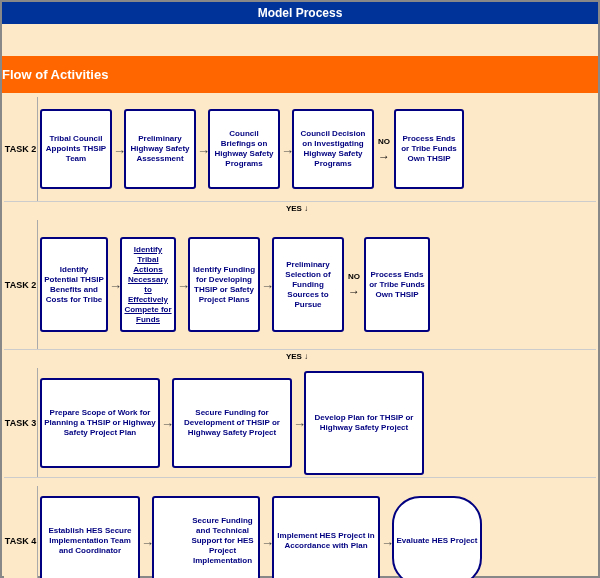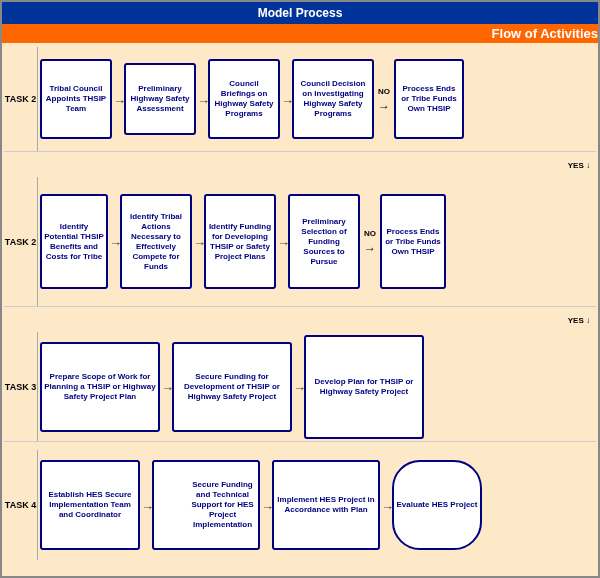--- a/index.html
+++ b/index.html
@@ -22,24 +22,25 @@
       background: #003399;
       color: white;
       text-align: center;
       font-weight: bold;
       font-size: 12px;
       padding: 4px 0;
     }
     .header-flow {
       background: #ff6600;
       color: white;
-      text-align: right;
+      text-align: left;
       font-weight: bold;
       font-size: 13px;
-      padding: 2px 0;
+      padding: 11px 0;
+      margin-top: 32px;
     }
     .content-area {
       flex: 1;
       display: flex;
       flex-direction: column;
       padding: 4px 2px;
       gap: 2px;
     }
     
     .row1 { height: 105px; }
@@ -96,45 +97,44 @@
     .arr {
       font-size: 13px;
       color: #444;
       flex-shrink: 0;
       width: 10px;
       text-align: center;
       line-height: 1;
     }
     .yes-row {
       display: flex;
-      justify-content: flex-end;
+      justify-content: center;
       padding-right: 6px;
       font-size: 8px;
       font-weight: bold;
       color: #000;
-      margin-top: 7px;
     }
   </style>
 </head>
 <body>
 
 <div class="main-container">
   <div class="header-model">Model Process</div>
   <div class="header-flow">Flow of Activities</div>
 
   <div class="content-area">
 
     <div class="whole-row row1">
       <div class="task-tag">TASK 2</div>
       <div class="boxes-area">
         <div class="b" style="width:72px; height:80px;">
           <span>Tribal Council Appoints THSIP Team</span>
         </div>
         <div class="arr">→</div>
-        <div class="b" style="width:72px; height:72px;">
+        <div class="b" style="width:72px; height:80px;">
           <span>Preliminary Highway Safety Assessment</span>
         </div>
         <div class="arr">→</div>
         <div class="b" style="width:72px; height:80px;">
           <span>Council Briefings on Highway Safety Programs</span>
         </div>
         <div class="arr">→</div>
         <div class="b" style="width:82px; height:80px;">
           <span>Council Decision on Investigating Highway Safety Programs</span>
         </div>
@@ -152,21 +152,21 @@
       <span>YES ↓</span>
     </div>
 
     <div class="whole-row row2">
       <div class="task-tag">TASK 2</div>
       <div class="boxes-area">
         <div class="b" style="width:68px; height:95px;">
           <span>Identify Potential THSIP Benefits and Costs for Tribe</span>
         </div>
         <div class="arr">→</div>
-        <div class="b" style="width:72px; height:95px;">
+        <div class="b" style="width:56px; height:95px;text-decoration:underline;">
           <span>Identify Tribal Actions Necessary to Effectively Compete for Funds</span>
         </div>
         <div class="arr">→</div>
         <div class="b" style="width:72px; height:95px;">
           <span>Identify Funding for Developing THSIP or Safety Project Plans</span>
         </div>
         <div class="arr">→</div>
         <div class="b" style="width:72px; height:95px;">
           <span>Preliminary Selection of Funding Sources to Pursue</span>
         </div>

